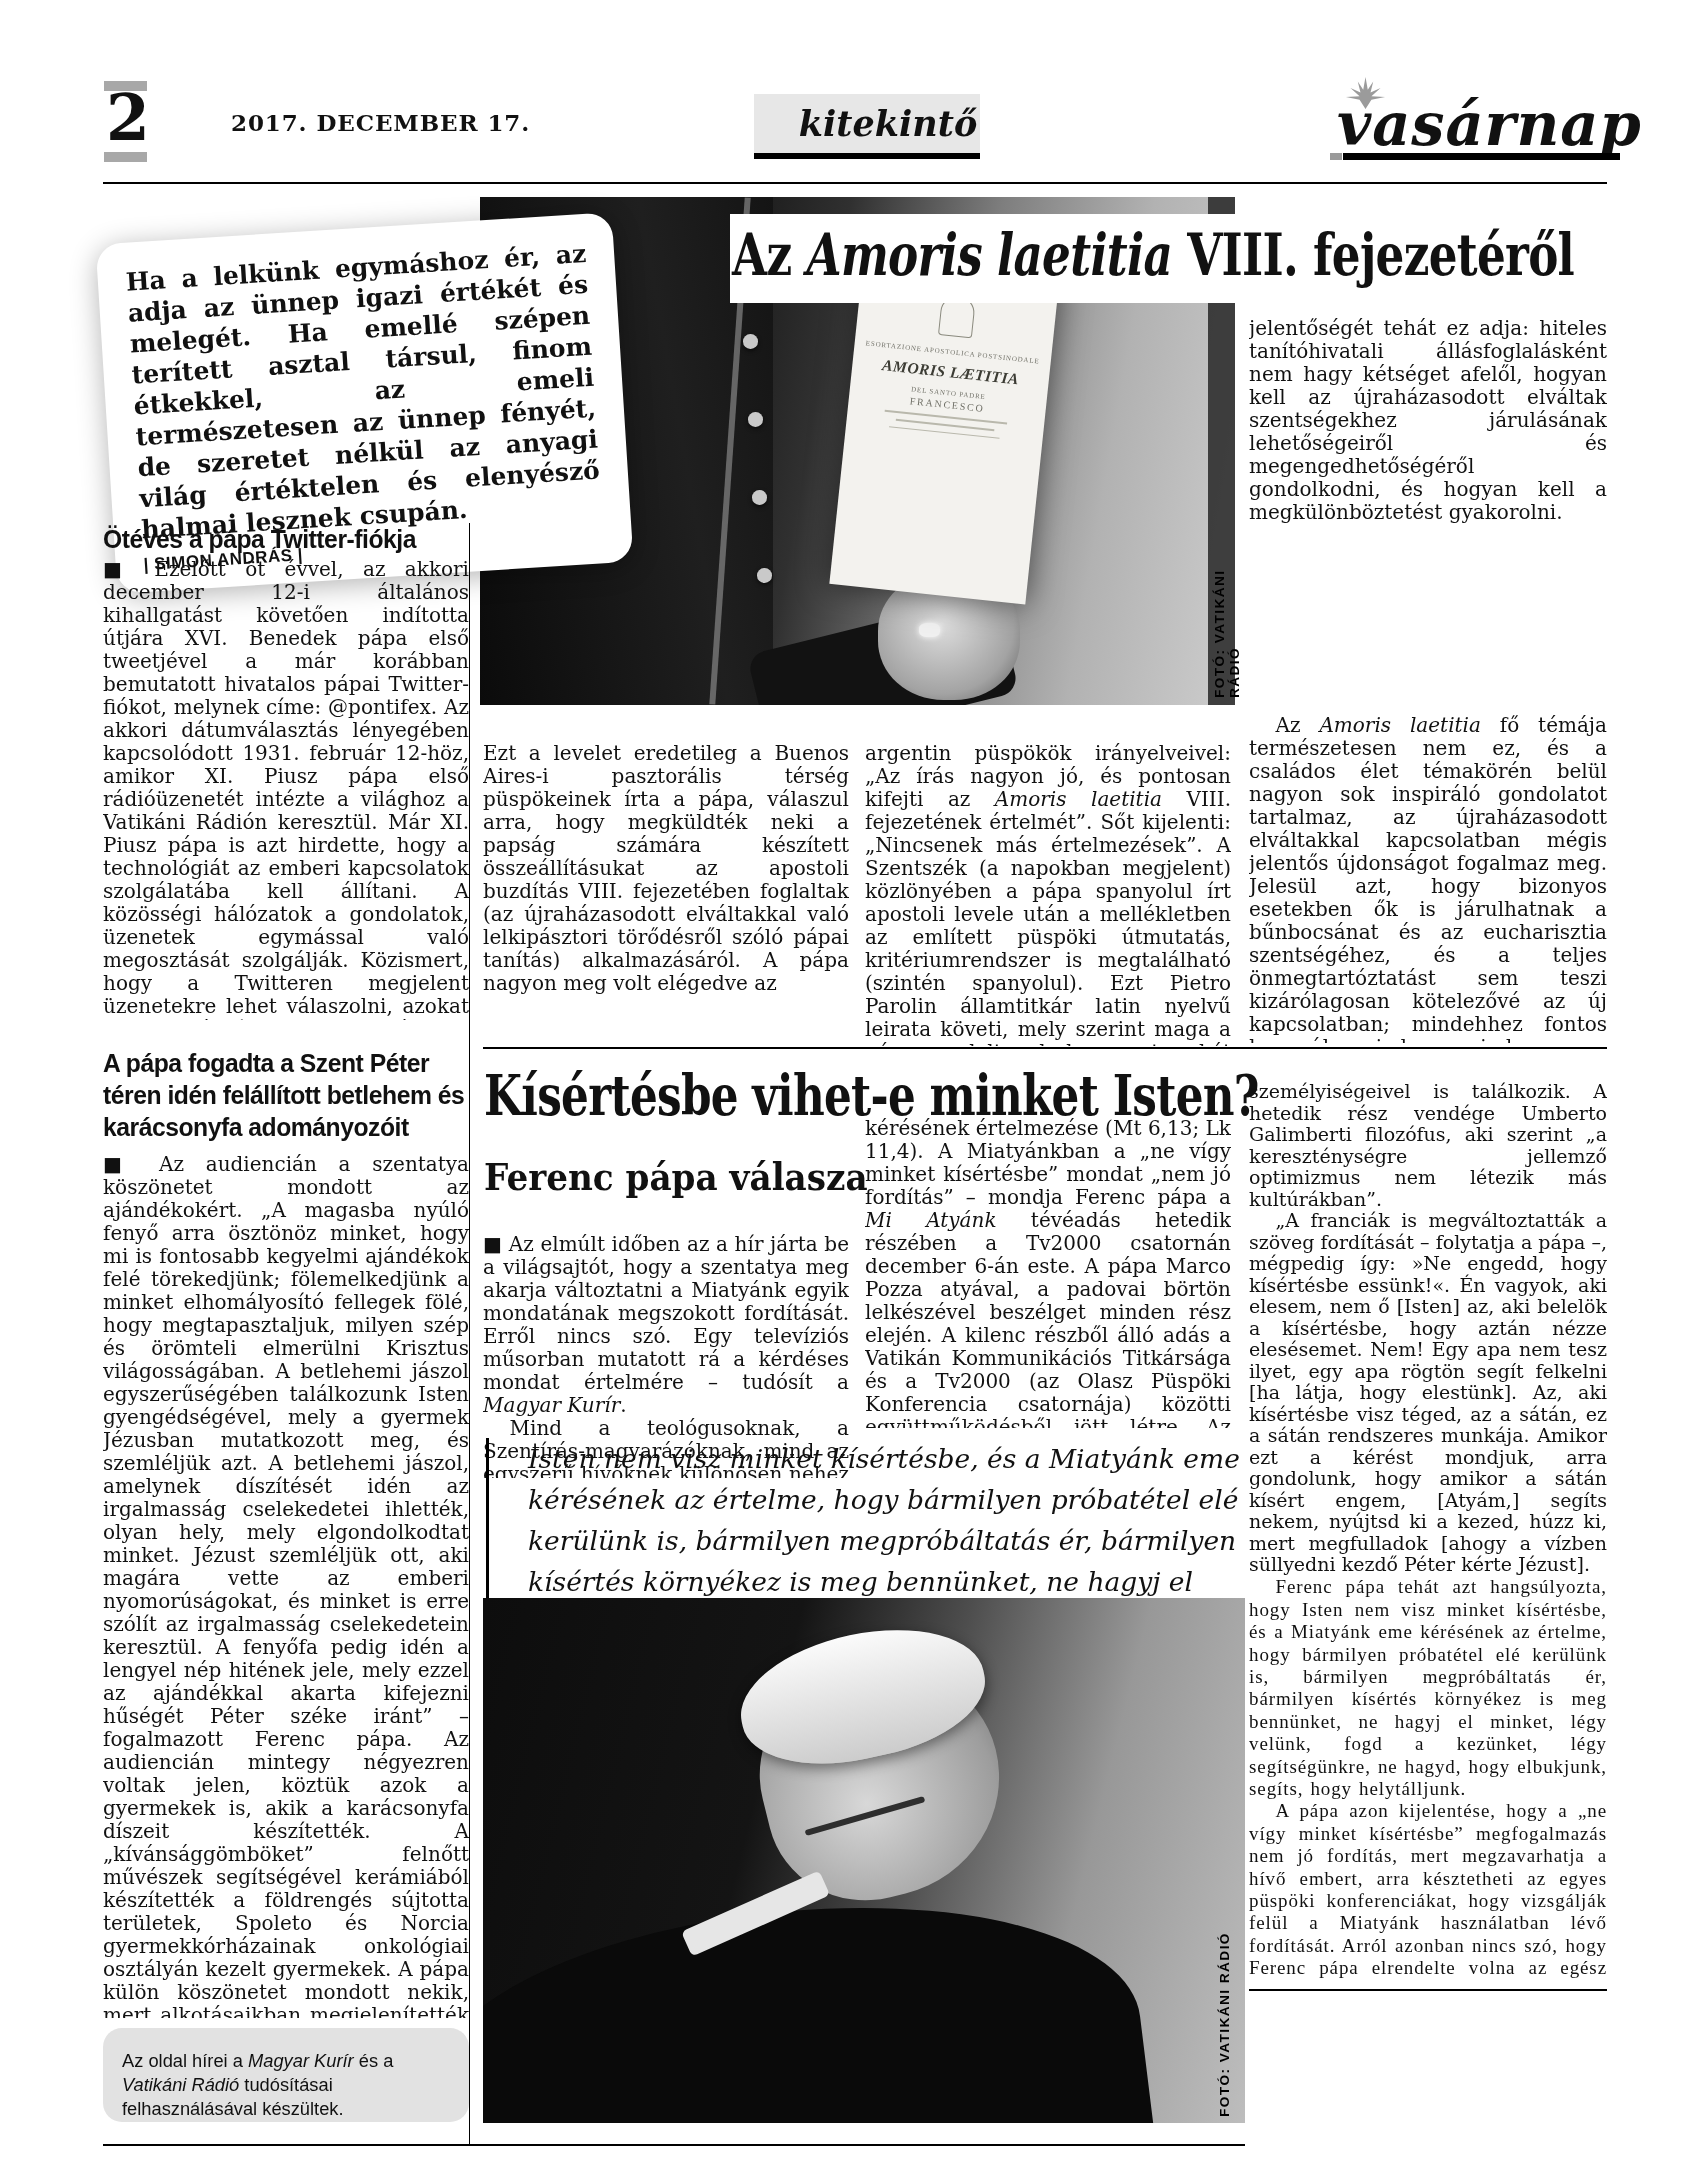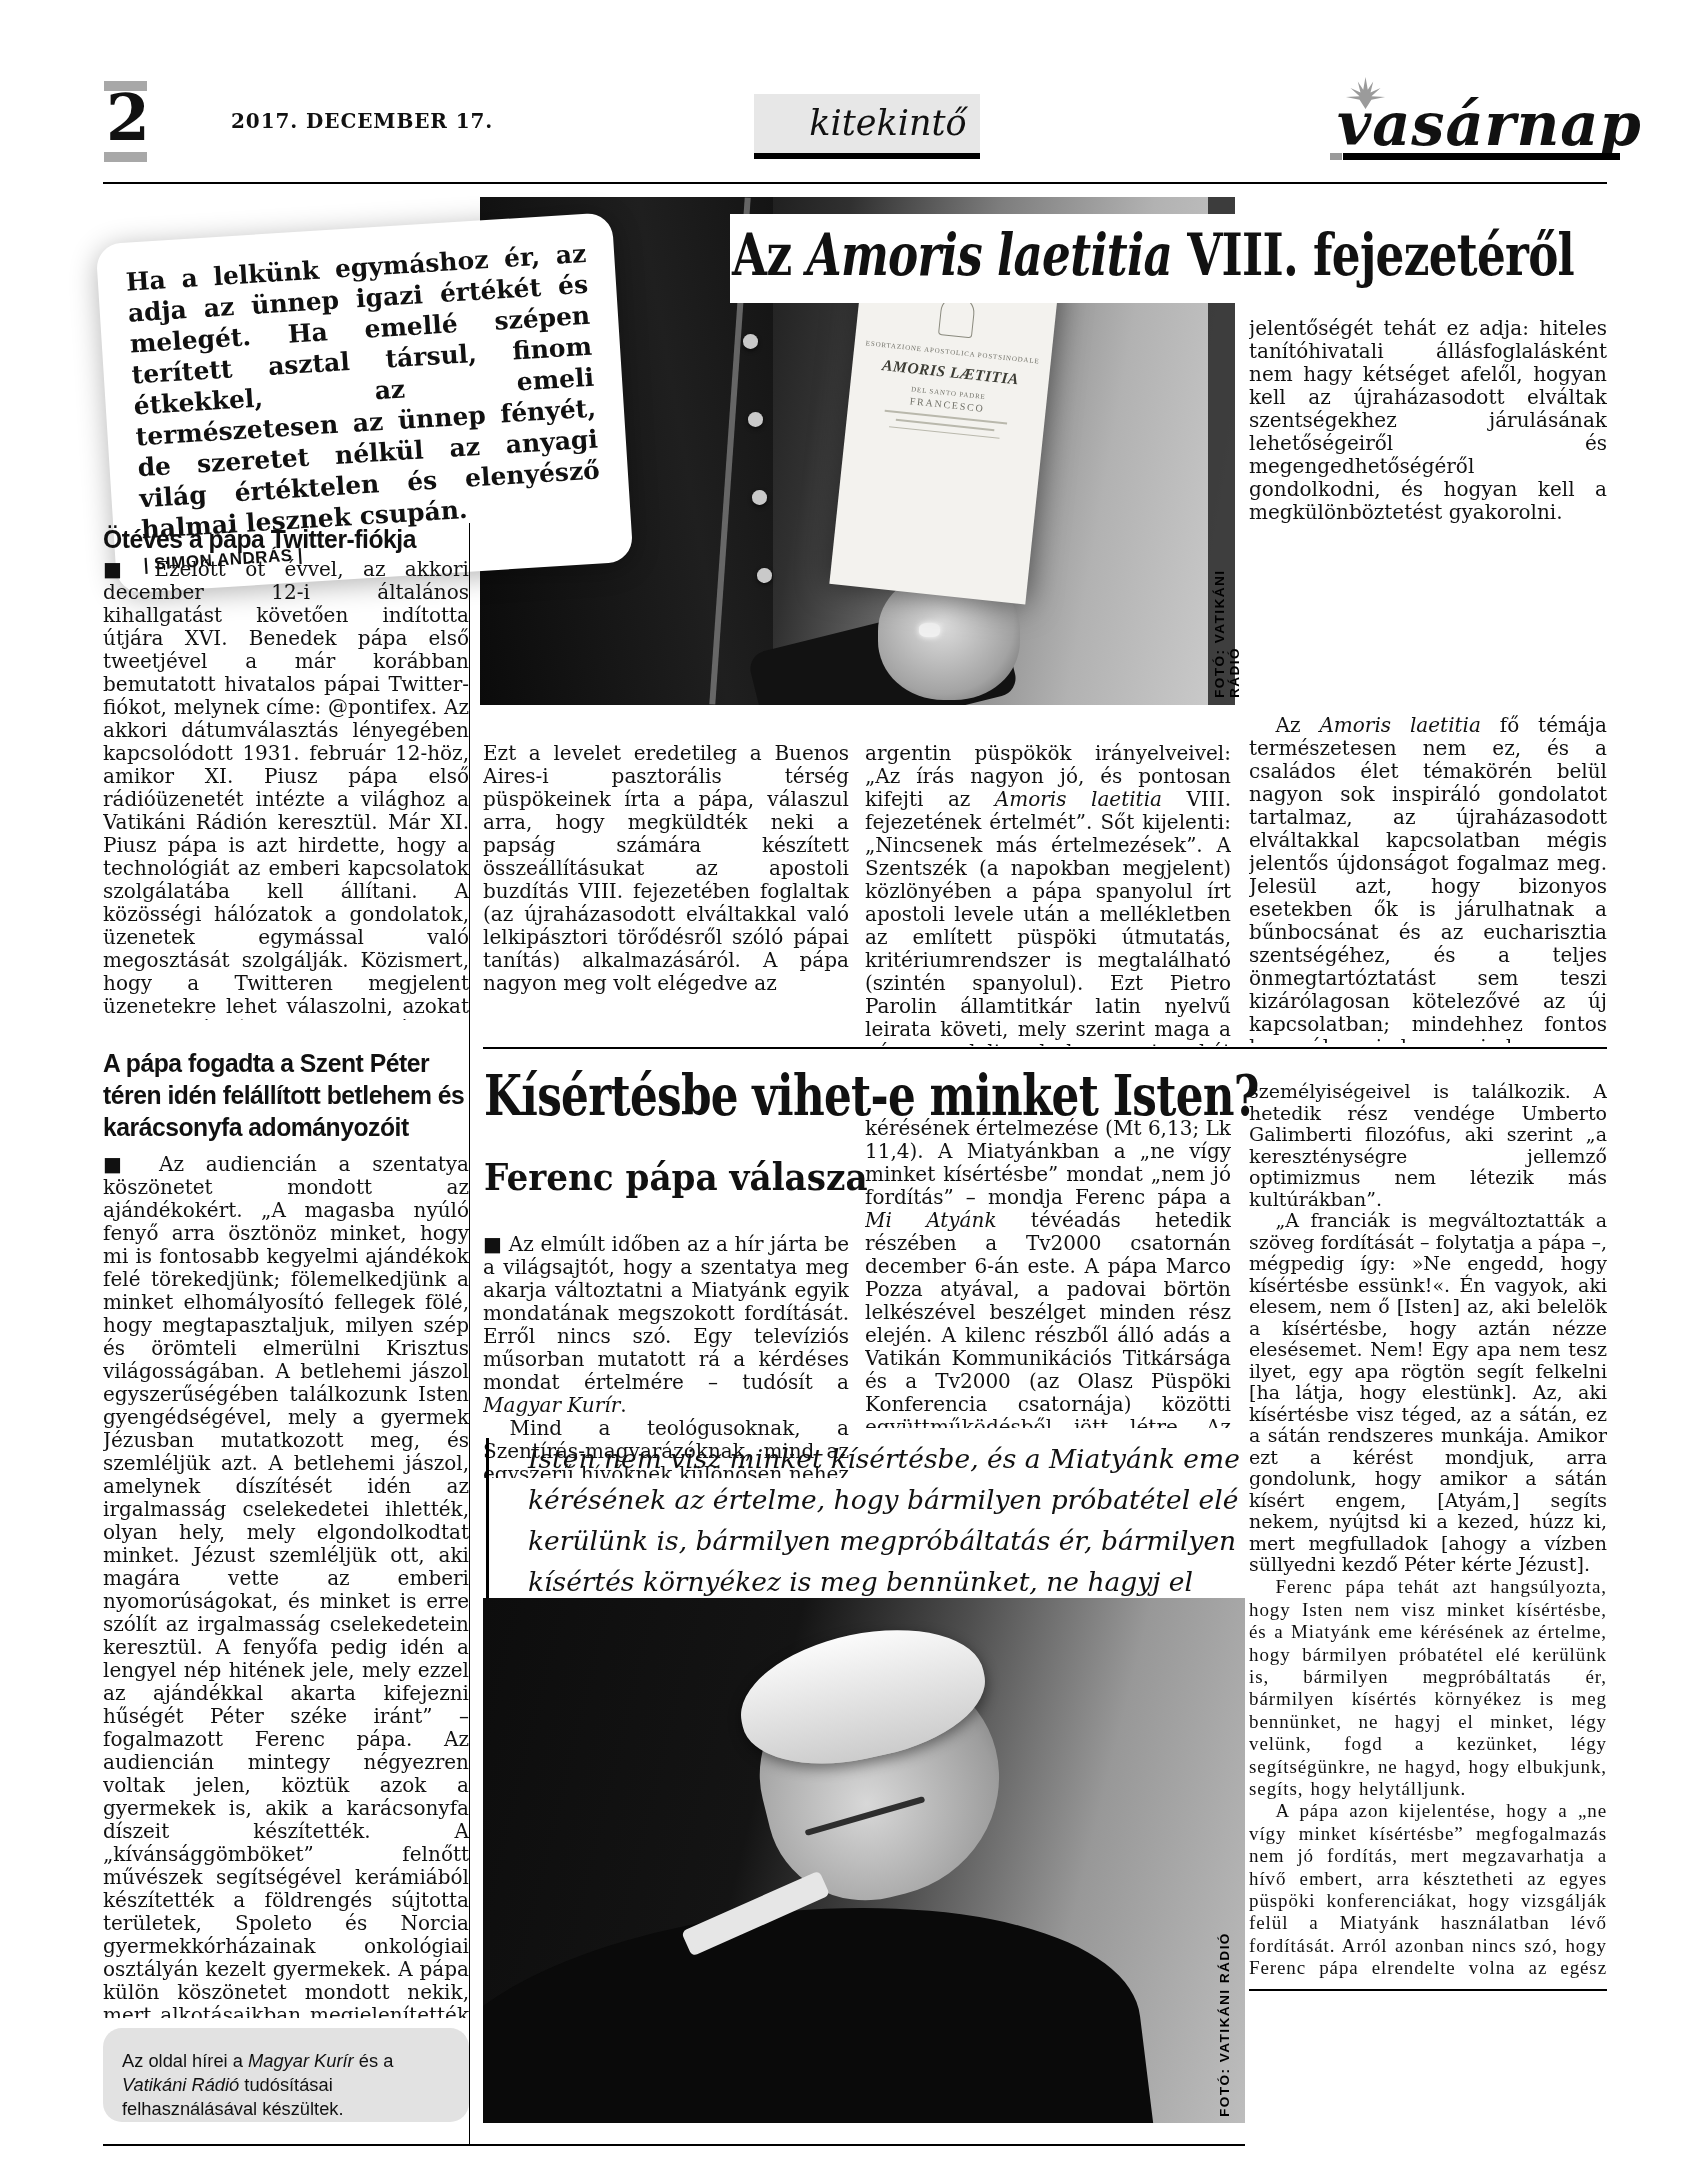--- a/index.html
+++ b/index.html
@@ -7,24 +7,24 @@
         font-family:"DejaVu Serif",serif;overflow:hidden;}
   #page *{box-sizing:border-box;}
   .abs{position:absolute;}
   p{margin:0;}
   .paras p + p{text-indent:26.5px;}
   [data-indent-first="true"] p:first-child{text-indent:26.5px;}
 
   
   .graybar{background:#a8a8a8;}
   .pagenum{font-size:63px;font-weight:bold;line-height:1;}
-  .date{font-family:"DejaVu Serif",serif;font-weight:bold;font-size:20px;letter-spacing:0.9px;}
+  .date{font-family:"DejaVu Serif",serif;font-weight:bold;font-size:23px;letter-spacing:0.9px;}
   .sectionbox{background:#e7e7e7;width:226px;height:65px;text-align:center;
               border-bottom:6.4px solid #000;}
-  .sectionbox span{font-style:italic;font-weight:normal;font-size:35px;line-height:59px;margin-left:42px;}
+  .sectionbox span{font-style:italic;font-weight:bold;font-size:35px;line-height:59px;margin-left:42px;}
   .masthead{font-style:italic;font-weight:bold;font-size:59px;line-height:1;letter-spacing:0.9px;}
   .mast-bar{background:#000;height:7.3px;}
   .mast-sq{background:#9a9a9a;width:12px;height:7.3px;}
   .header-rule{background:#000;height:1.8px;}
 
   
   .oped{background:#fff;border-radius:25px;box-shadow:0 4.6px 27.5px rgba(0,0,0,.30);
         transform:rotate(-3.6deg);padding:24px 28px 16.5px 28px;width:517px;}
   .oped-text{font-weight:bold;font-size:25px;line-height:31px;text-align:justify;}
   .oped-byline{font-family:"Liberation Sans",sans-serif;font-weight:bold;font-size:17px;

